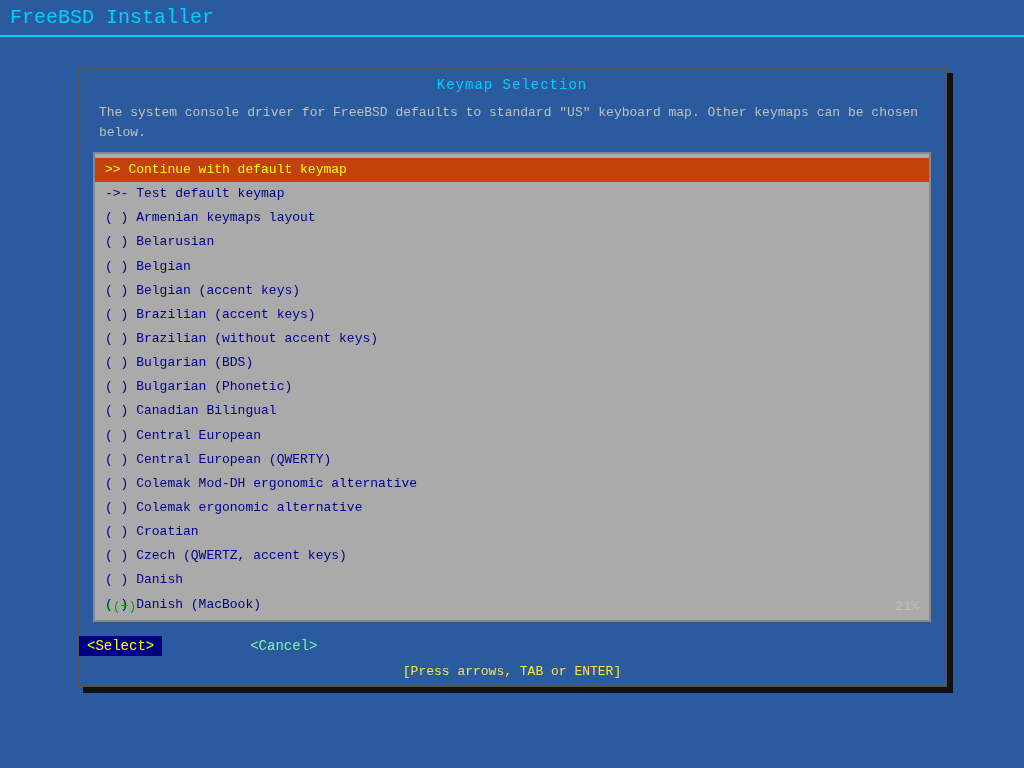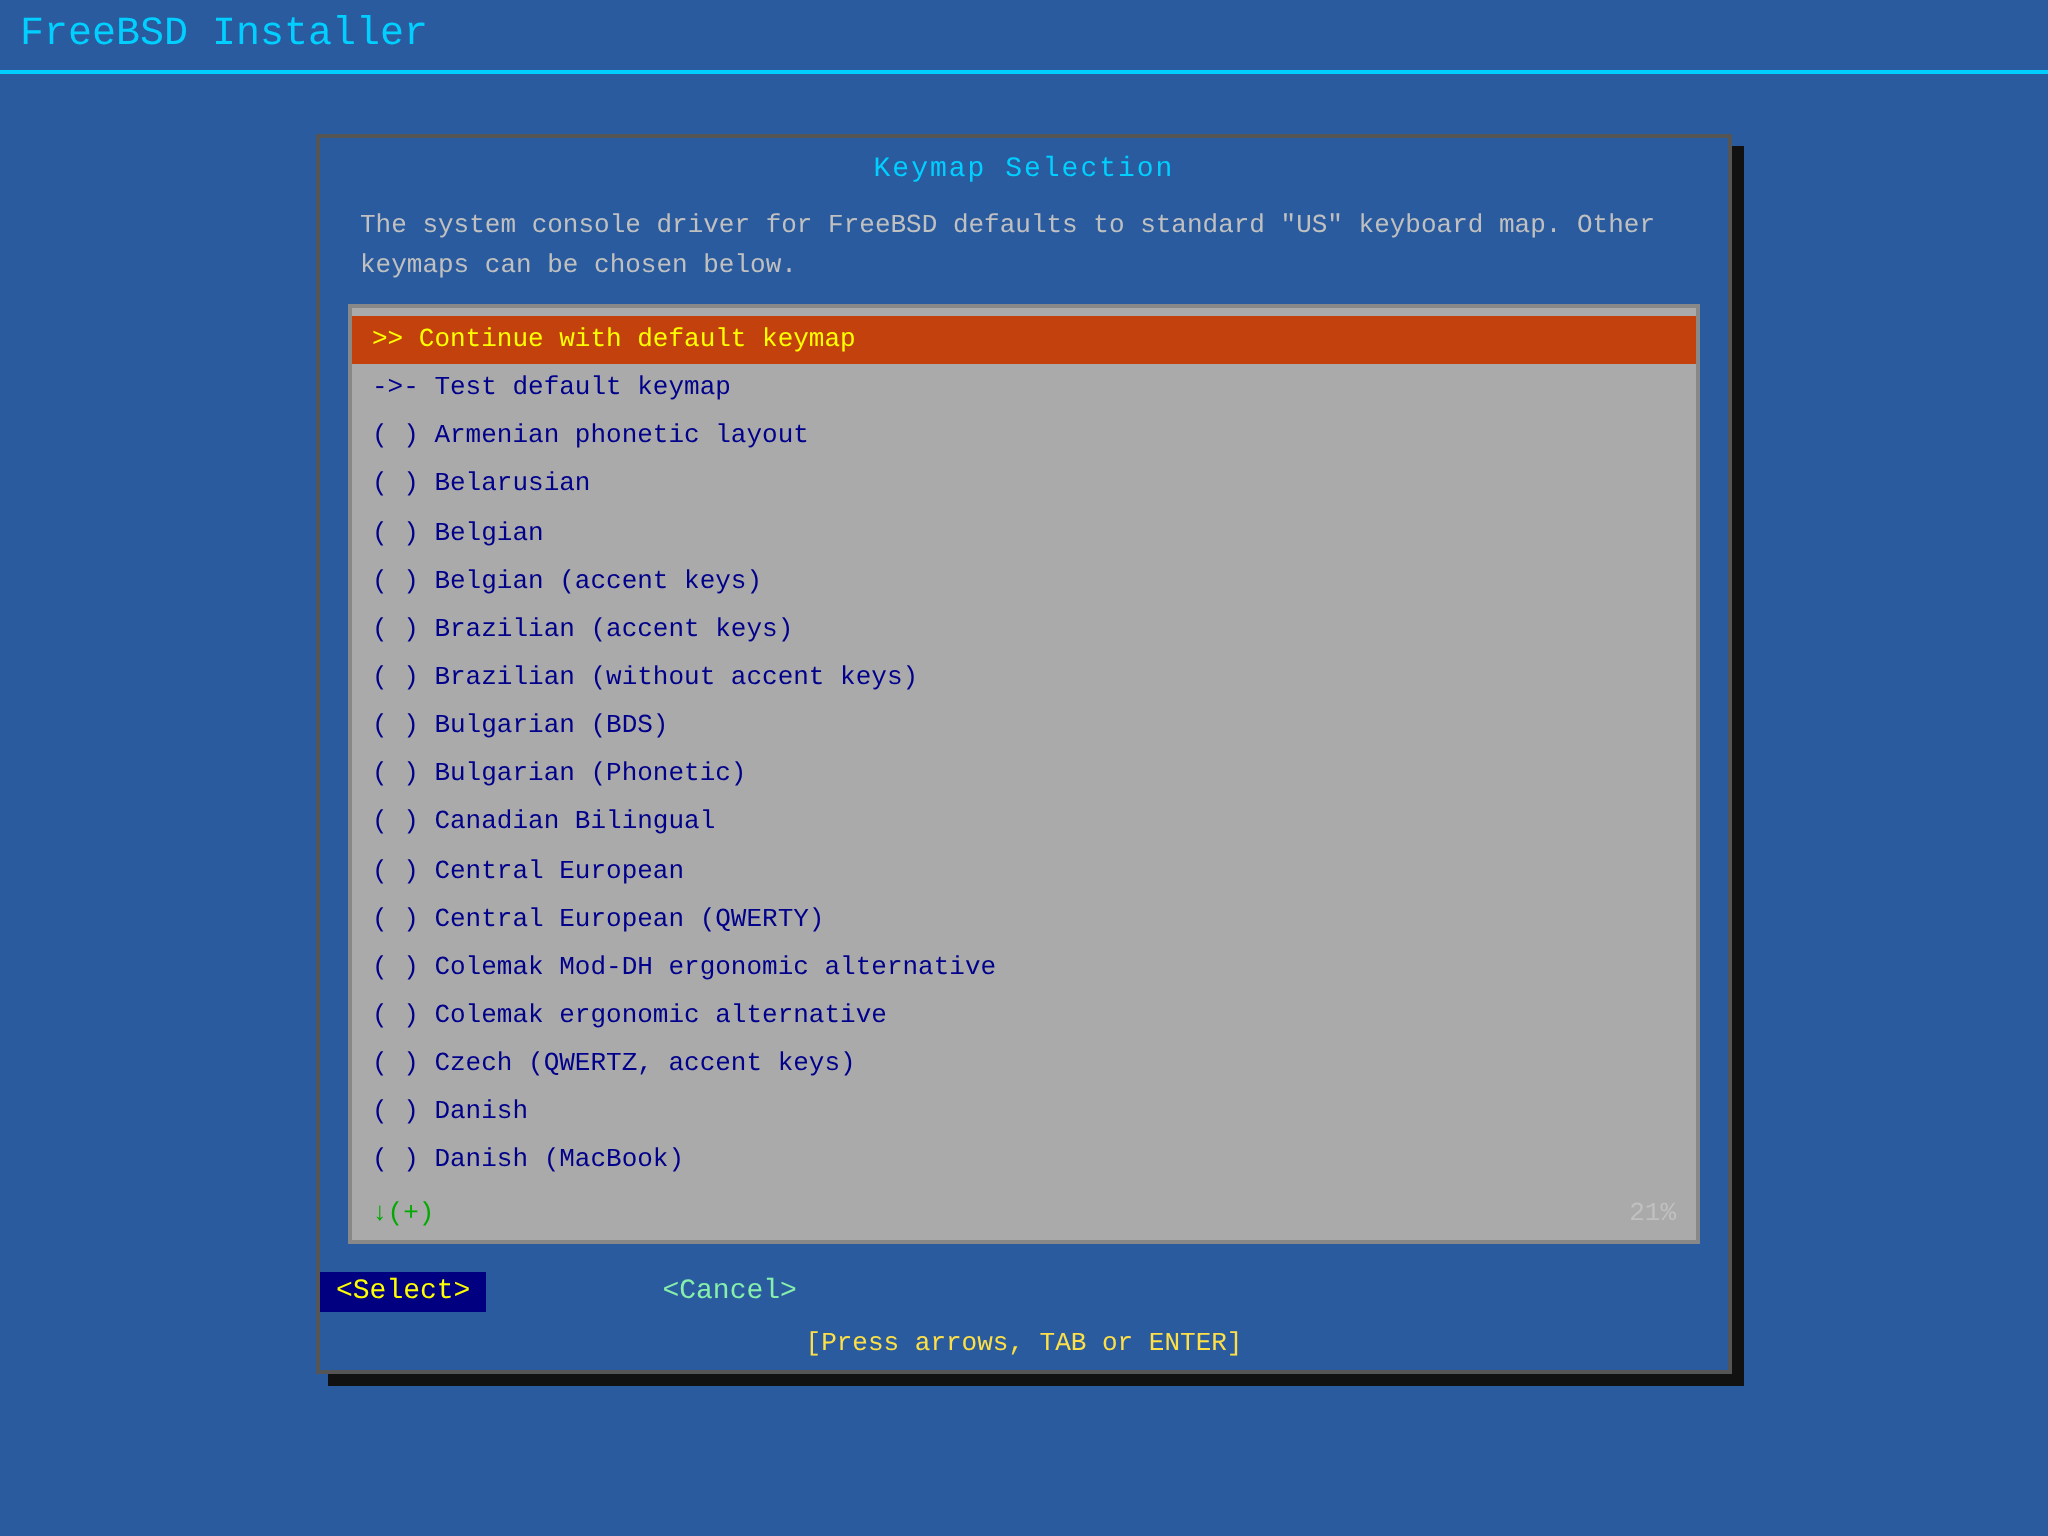--- a/index.html
+++ b/index.html
@@ -16,21 +16,21 @@
     #title-bar {
       background-color: #2a5b9e;
       color: #00cfff;
       padding: 6px 10px;
       font-size: 20px;
       border-bottom: 2px solid #00cfff;
     }
 
     #outer-container {
       margin: 30px auto;
-      width: 708px;
+      width: 870px;
       background-color: #2a5b9e;
       border: 2px solid #555;
       box-shadow: 6px 6px 0 #111;
     }
 
     #dialog-title {
       text-align: center;
       color: #00cfff;
       padding: 8px 0 4px 0;
       font-size: 14px;
@@ -132,33 +132,34 @@
 </div>
 
 <div id="outer-container">
   <div id="dialog-title">Keymap Selection</div>
   <div id="description">The system console driver for FreeBSD defaults to standard "US" keyboard map. Other keymaps can be chosen below.</div>
 
   <div id="list-container">
     <div id="list-inner">
     <div class="list-item selected">&gt;&gt; Continue with default keymap</div>
         <div class="list-item">-&gt;- Test default keymap</div>
-        <div class="list-item radio">( ) Armenian phonetic layout</div>
+        <div class="list-item radio">( ) Armenian keymaps layout</div>
         <div class="list-item radio">( ) Belarusian</div>
         <div class="list-item radio">( ) Belgian</div>
         <div class="list-item radio">( ) Belgian (accent keys)</div>
         <div class="list-item radio">( ) Brazilian (accent keys)</div>
         <div class="list-item radio">( ) Brazilian (without accent keys)</div>
         <div class="list-item radio">( ) Bulgarian (BDS)</div>
         <div class="list-item radio">( ) Bulgarian (Phonetic)</div>
         <div class="list-item radio">( ) Canadian Bilingual</div>
         <div class="list-item radio">( ) Central European</div>
         <div class="list-item radio">( ) Central European (QWERTY)</div>
         <div class="list-item radio">( ) Colemak Mod-DH ergonomic alternative</div>
         <div class="list-item radio">( ) Colemak ergonomic alternative</div>
+        <div class="list-item radio">( ) Croatian</div>
         <div class="list-item radio">( ) Czech (QWERTZ, accent keys)</div>
         <div class="list-item radio">( ) Danish</div>
         <div class="list-item radio">( ) Danish (MacBook)</div>
       </div>
     <div id="scroll-indicator">↓(+)</div>
     <div id="scroll-percent">21%</div>
   </div>
 
   <div id="button-row">
     <button class="action-button focused">&lt;Select&gt;</button>

